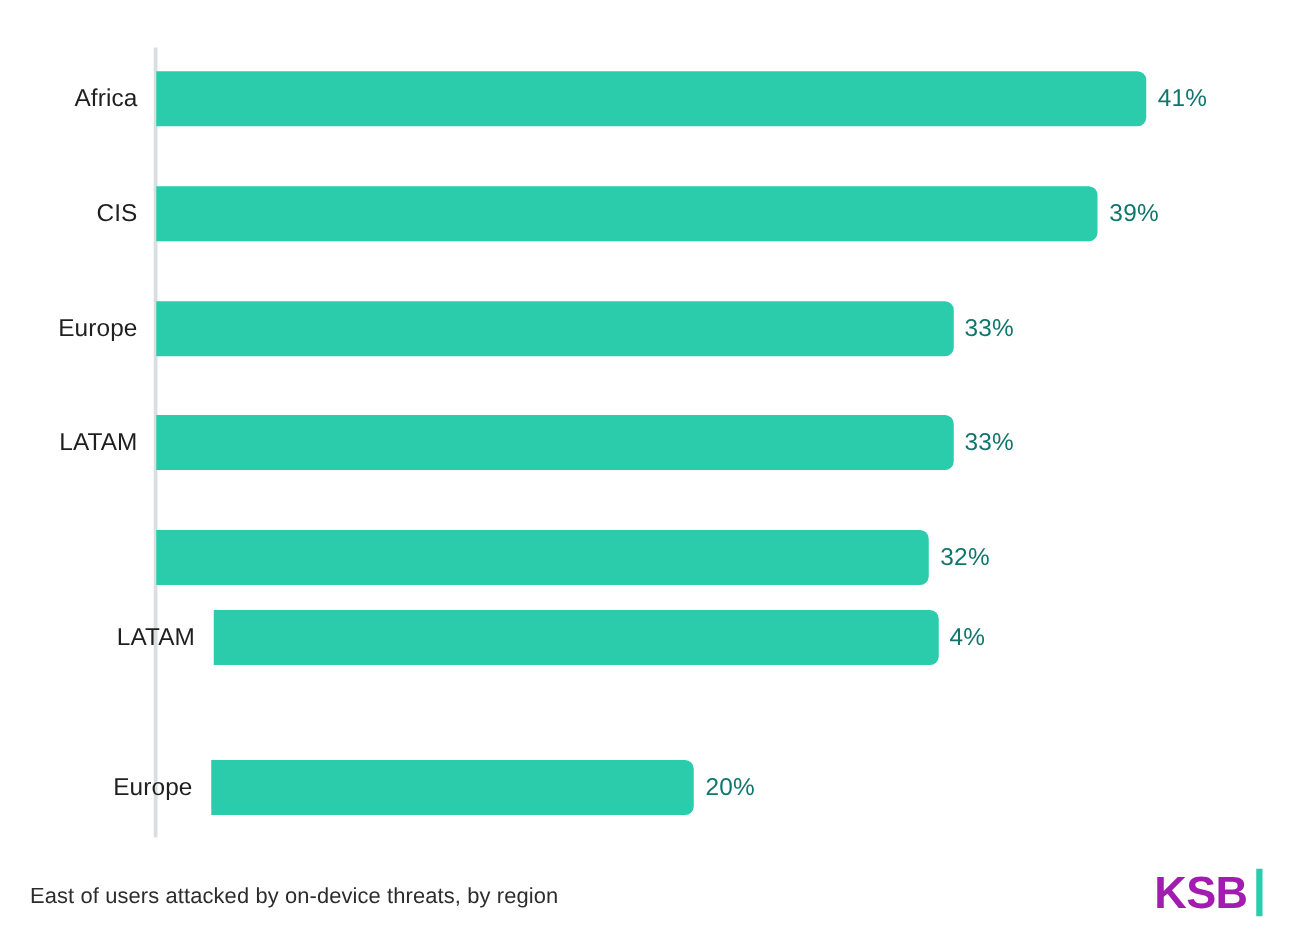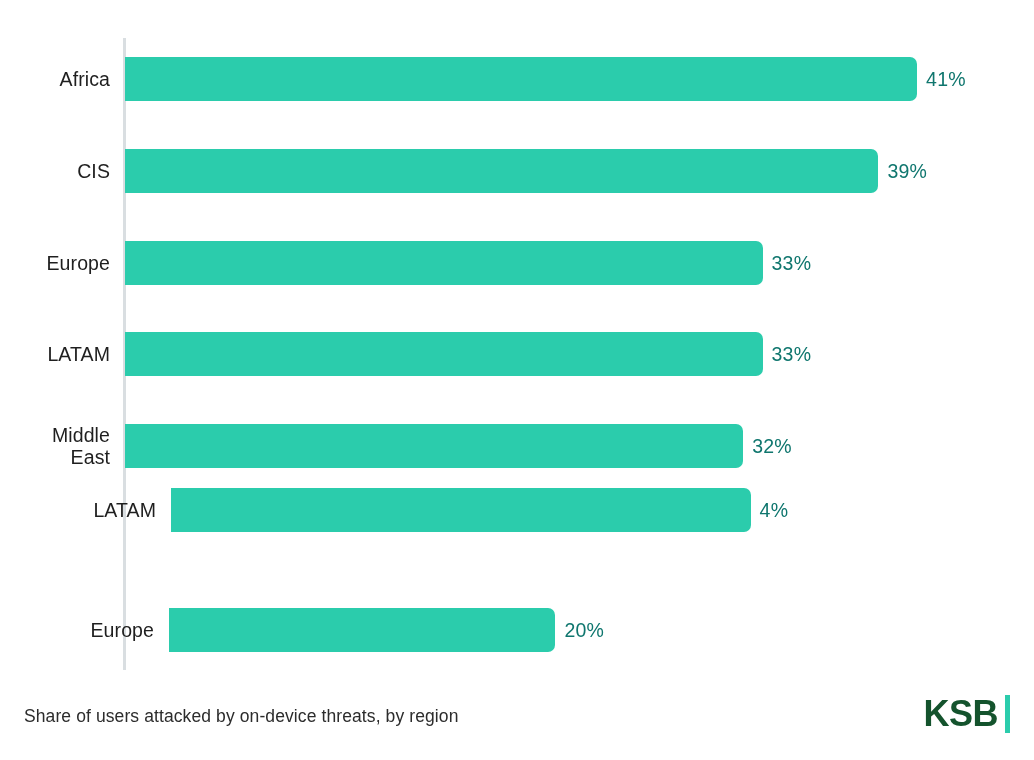--- a/index.html
+++ b/index.html
@@ -110,21 +110,21 @@
     position: absolute;
     right: 68px;
     top: 694px;
     display: flex;
     align-items: center;
     gap: 7px;
   }
   #logo-text {
     font-size: 36px;
     font-weight: bold;
-    color: #14532d;
+    color: #a21caf;
     letter-spacing: -0.5px;
     line-height: 40px;
     text-align: right;
   }
   #logo-bar {
     width: 5px;
     height: 38px;
     background: #2bccac;
   }
 </style>
@@ -158,22 +158,20 @@
           <div class="bar-value" style="left: 771.56px;">33%</div>
         </div>
         <div class="bar-row" style="top: 332.4px;">
           <div class="bar-label">LATAM</div>
           <div class="bar-track" style="width: 637.56px;">
             <div class="bar-fill" style="background: rgb(43, 204, 172);"></div>
           </div>
           <div class="bar-value" style="left: 771.56px;">33%</div>
         </div>
         <div class="bar-row" style="top: 424.2px;">
-          <div class="bar-label">Middle
-East</div>
           <div class="bar-track" style="width: 618.24px;">
             <div class="bar-fill" style="background: rgb(43, 204, 172);"></div>
           </div>
           <div class="bar-value" style="left: 752.24px;">32%</div>
         </div>
         <div class="bar-row" style="top: 488px; margin-left: 46px;">
           <div class="bar-label">LATAM</div>
           <div class="bar-track" style="width: 579.6px;">
             <div class="bar-fill" style="background: rgb(43, 204, 172);"></div>
           </div>
@@ -182,21 +180,21 @@
         <div class="bar-row" style="top: 607.8px; margin-left: 44px;">
           <div class="bar-label">Europe</div>
           <div class="bar-track" style="width: 386.4px;">
             <div class="bar-fill" style="background: rgb(43, 204, 172);"></div>
           </div>
           <div class="bar-value" style="left: 520.4px;">20%</div>
         </div>
       </div>
   </div>
 
-  <div id="caption">Share of users attacked by on-device threats, by region</div>
+  <div id="caption">East of users attacked by on-device threats, by region</div>
 
   <div id="logo">
     <span id="logo-text">KSB</span>
     <span id="logo-bar"></span>
   </div>
 
   <div id="side-strip"></div>
 </div>
 
 </body></html>

